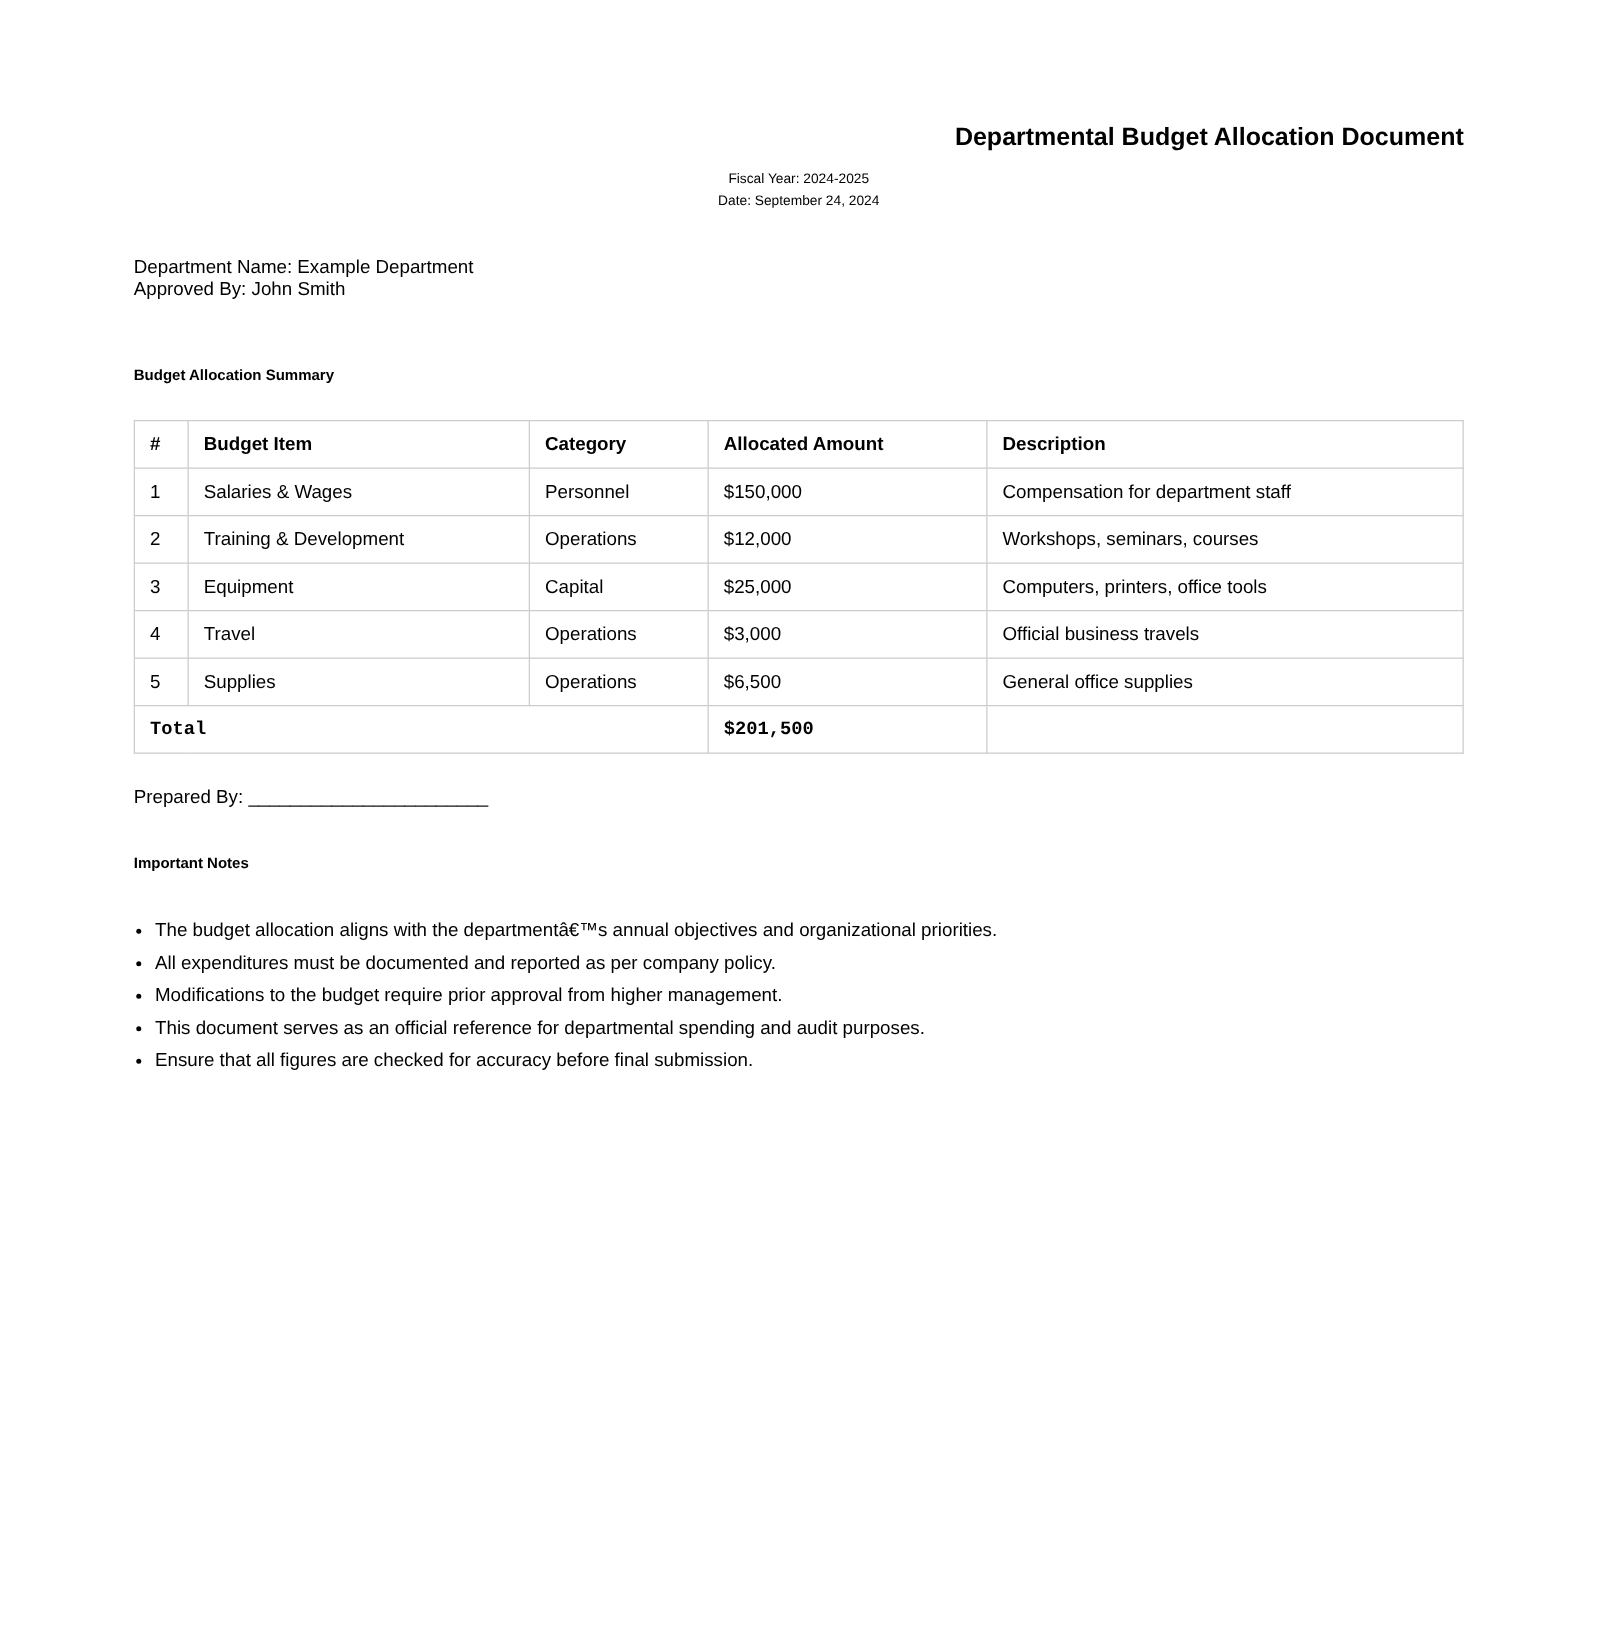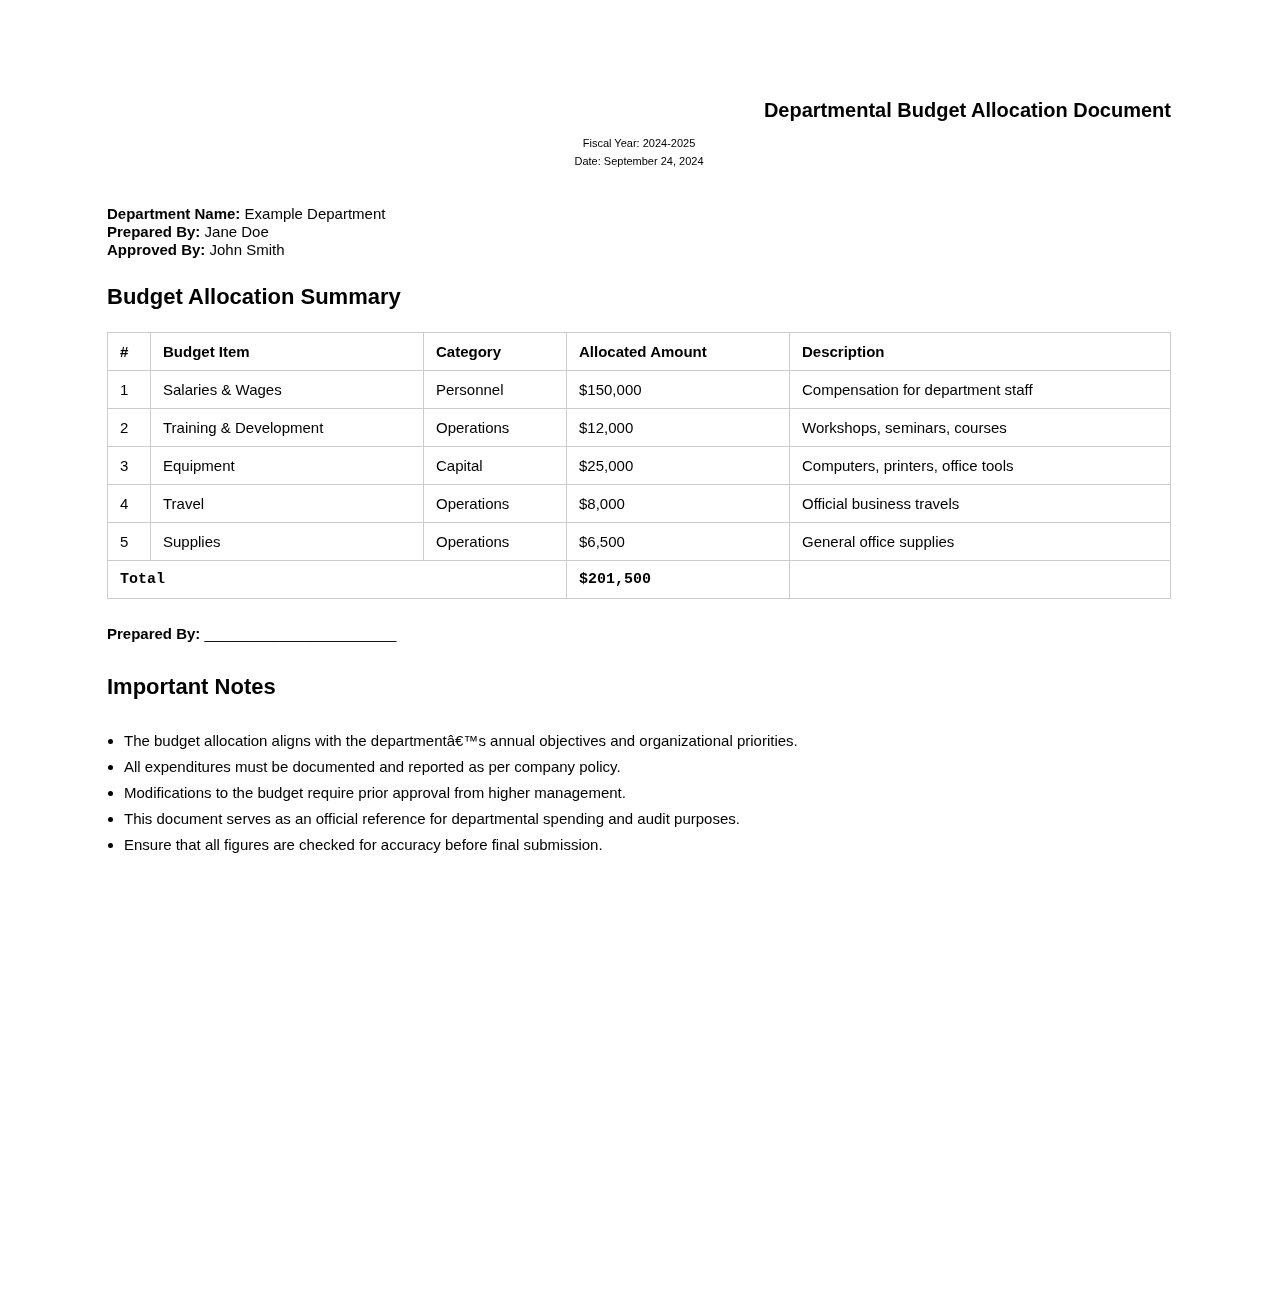--- a/index.html
+++ b/index.html
@@ -25,23 +25,23 @@
   .subtitle {
     text-align: center;
     font-size: 11px;
     line-height: 18px;
   }
   .info-block {
     margin-top: 35px;
     line-height: 18px;
   }
   h2.section-heading {
-    font-size: 22px;
+    font-size: 12px;
     font-weight: bold;
-    margin: 27px 0 0 0;
+    margin: 49px 0 0 0;
     line-height: 21px;
   }
   table.budget-table {
     width: 100%;
     border-collapse: collapse;
     table-layout: fixed;
     margin-top: 25px;
     font-size: 15px;
   }
   table.budget-table th,
@@ -66,37 +66,36 @@
   .signature-line .sig-underscores { font-weight: normal; letter-spacing: 0; }
   h2.notes-heading { margin-top: 34px; }
   ul.notes-list {
     margin: 35px 0 0 0;
     padding-left: 17px;
   }
   ul.notes-list li {
     margin-bottom: 9px;
     line-height: 17px;
   }
-  strong { font-weight: bold; text-align: center; }
+  strong { font-weight: normal; text-align: center; }
 </style>
 </head>
 <body>
 
 <div class="page">
 
   <h1 class="doc-title">Departmental Budget Allocation Document</h1>
 
   <div class="subtitle">
     <div>Fiscal Year: 2024-2025</div>
     <div>Date: September 24, 2024</div>
   </div>
 
   <div class="info-block">
     <div class="info-line"><strong>Department Name:</strong> <span>Example Department</span></div>
-    <div class="info-line"><strong>Prepared By:</strong> <span>Jane Doe</span></div>
     <div class="info-line"><strong>Approved By:</strong> <span>John Smith</span></div>
   </div>
 
   <h2 class="section-heading">Budget Allocation Summary</h2>
 
   <table class="budget-table">
     <colgroup>
       <col class="col-num">
         <col class="col-item">
         <col class="col-cat">
@@ -131,21 +130,21 @@
         <td>3</td>
         <td>Equipment</td>
         <td>Capital</td>
         <td>$25,000</td>
         <td>Computers, printers, office tools</td>
       </tr>
       <tr>
         <td>4</td>
         <td>Travel</td>
         <td>Operations</td>
-        <td>$8,000</td>
+        <td>$3,000</td>
         <td>Official business travels</td>
       </tr>
       <tr>
         <td>5</td>
         <td>Supplies</td>
         <td>Operations</td>
         <td>$6,500</td>
         <td>General office supplies</td>
       </tr>
       <tr class="total-row">

